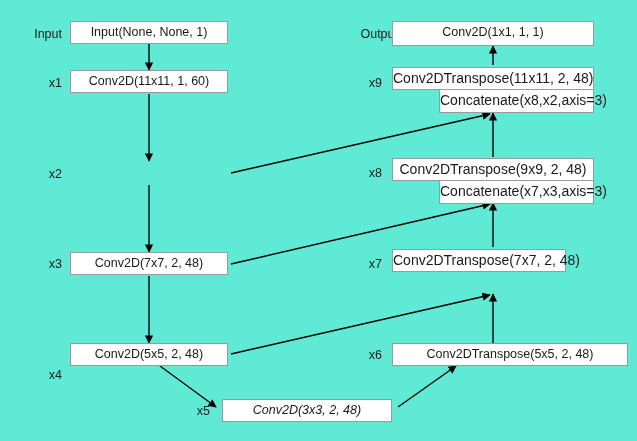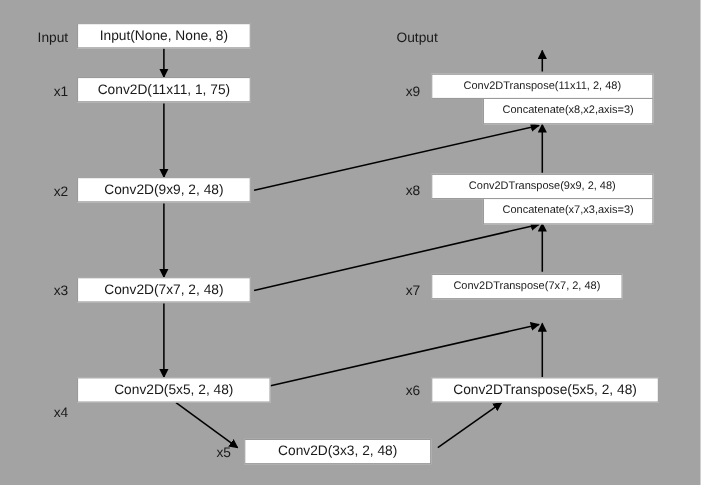--- a/index.html
+++ b/index.html
@@ -8,21 +8,21 @@
     background: #ffffff;
   }
   body {
     font-family: "Liberation Sans", sans-serif;
     color: #1a1a1a;
   }
   #canvas {
     position: relative;
     width: 637px;
     height: 441px;
-    background: #a3a3a3;
+    background: #5eead4;
     overflow: hidden;
   }
   svg.edges {
     position: absolute;
     left: 0;
     top: 0;
     width: 637px;
     height: 441px;
     pointer-events: none;
   }
@@ -43,21 +43,21 @@
     border: none;
     background: transparent;
   }
   .cell {
     box-sizing: border-box;
     border: 1px solid #9a9a9a;
     background: #ffffff;
     height: 23px;
     line-height: 21px;
     text-align: center;
-    font-size: 10px;
+    font-size: 14px;
     white-space: nowrap;
   }
   .cell + .cell {
     border-top: none;
     margin-left: 47px;
   }
   .rowlabel {
     position: absolute;
     font-size: 12.5px;
     line-height: 14px;
@@ -103,45 +103,45 @@
       <line x1="231" y1="354" x2="490" y2="295"></line>
     </g>
   </svg>
 
   <div class="rowlabel r" style="left:10px; top:27px; width:52px;">Input</div>
   <div class="rowlabel r" style="left:10px; top:76px; width:52px;">x1</div>
   <div class="rowlabel r" style="left:10px; top:167px; width:52px;">x2</div>
   <div class="rowlabel r" style="left:10px; top:257px; width:52px;">x3</div>
   <div class="rowlabel r" style="left:10px; top:348px; width:52px;margin-top:20px;">x4</div>
 
-  <div class="node" style="left:70px; top:21px; width:158px; height:23px;">Input(None, None, 8)</div>
-  <div class="node" style="left:70px; top:70px; width:158px; height:23px;">Conv2D(11x11, 1, 75)</div>
-  <div class="node" style="left:70px; top:161px; width:158px; height:23px;">Conv2D(9x9, 2, 48)</div>
+  <div class="node" style="left:70px; top:21px; width:158px; height:23px;">Input(None, None, 1)</div>
+  <div class="node" style="left:70px; top:70px; width:158px; height:23px;">Conv2D(11x11, 1, 60)</div>
   <div class="node" style="left:70px; top:252px; width:158px; height:23px;">Conv2D(7x7, 2, 48)</div>
-  <div class="node" style="left:70px; top:343px; width:176px; height:23px;">Conv2D(5x5, 2, 48)</div>
+  <div class="node" style="left:70px; top:343px; width:158px; height:23px;">Conv2D(5x5, 2, 48)</div>
 
   <div class="rowlabel r" style="left:160px; top:404px; width:50px;">x5</div>
-  <div class="node" style="left:222px; top:399px; width:170px; height:23px;">Conv2D(3x3, 2, 48)</div>
+  <div class="node" style="left:222px; top:399px; width:170px; height:23px;font-style:italic;">Conv2D(3x3, 2, 48)</div>
 
   <div class="rowlabel r" style="left:336px; top:27px; width:62px;">Output</div>
   <div class="rowlabel r" style="left:320px; top:76px; width:62px;">x9</div>
   <div class="rowlabel r" style="left:320px; top:166px; width:62px;">x8</div>
   <div class="rowlabel r" style="left:320px; top:257px; width:62px;">x7</div>
   <div class="rowlabel r" style="left:320px; top:348px; width:62px;">x6</div>
 
+  <div class="node" style="left:392px; top:21px; width:202px; height:25px;">Conv2D(1x1, 1, 1)</div>
 
   <div class="node stacked" style="left:392px; top:67px; width:202px;">
     <div class="cell">Conv2DTranspose(11x11, 2, 48)</div>
     <div class="cell">Concatenate(x8,x2,axis=3)</div>
   </div>
 
   <div class="node stacked" style="left:392px; top:158px; width:202px;border-radius:21px;">
     <div class="cell">Conv2DTranspose(9x9, 2, 48)</div>
     <div class="cell">Concatenate(x7,x3,axis=3)</div>
   </div>
 
   <div class="node stacked" style="left:392px; top:249px; width:174px;">
     <div class="cell">Conv2DTranspose(7x7, 2, 48)</div>
   </div>
 
-  <div class="node" style="left:392px; top:343px; width:207px; height:23px;">Conv2DTranspose(5x5, 2, 48)</div>
+  <div class="node" style="left:392px; top:343px; width:236px; height:23px;">Conv2DTranspose(5x5, 2, 48)</div>
 
 </div>
 
 </body></html>

